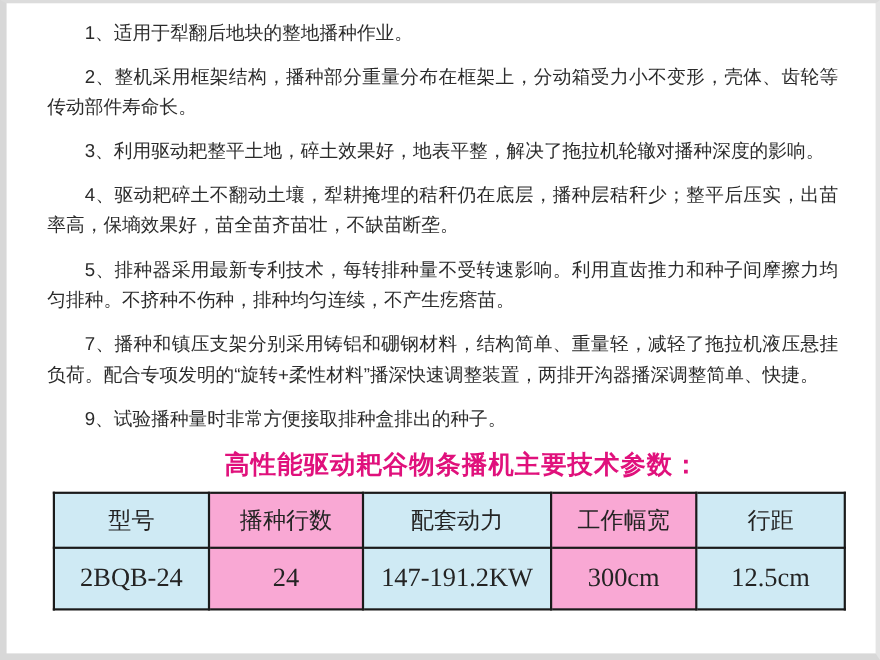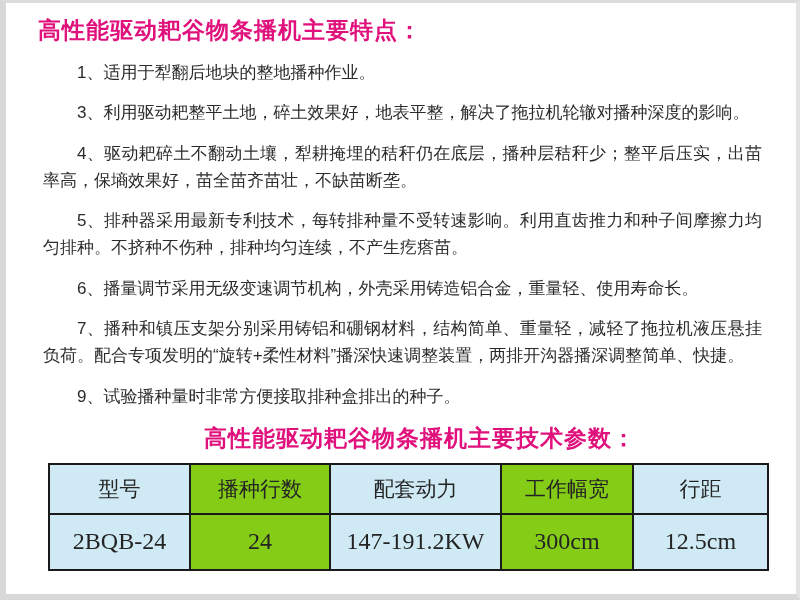--- a/index.html
+++ b/index.html
@@ -51,40 +51,39 @@
     margin-left: 42px;
     width: 719px;
     font-family: "Liberation Serif", "DejaVu Serif", serif;
   }
   table.specs th, table.specs td {
     border: 2px solid var(--table-border-color, #1a1a1a);
     text-align: center;
     vertical-align: middle;
     font-weight: normal;
     color: #242424;
-    background: #84cc16;
+    background: #f9a8d4;
     padding: 0;
   }
   table.specs th { height: 48px; font-size: 21px; }
   table.specs td { height: 54px; font-size: 24px; }
   table.specs .blue { background: var(--table-cell-blue, #cfeaf4); }
 </style>
 </head>
 <body>
 
 <div class="page">
 
-  <h1 class="doc-title">高性能驱动耙谷物条播机主要特点：</h1>
 
   <div class="features">
     <p>1、适用于犁翻后地块的整地播种作业。</p>
+    <p>2、整机采用框架结构，播种部分重量分布在框架上，分动箱受力小不变形，壳体、齿轮等传动部件寿命长。</p>
     <p>3、利用驱动耙整平土地，碎土效果好，地表平整，解决了拖拉机轮辙对播种深度的影响。</p>
     <p>4、驱动耙碎土不翻动土壤，犁耕掩埋的秸秆仍在底层，播种层秸秆少；整平后压实，出苗率高，保墒效果好，苗全苗齐苗壮，不缺苗断垄。</p>
     <p>5、排种器采用最新专利技术，每转排种量不受转速影响。利用直齿推力和种子间摩擦力均匀排种。不挤种不伤种，排种均匀连续，不产生疙瘩苗。</p>
-    <p>6、播量调节采用无级变速调节机构，外壳采用铸造铝合金，重量轻、使用寿命长。</p>
     <p>7、播种和镇压支架分别采用铸铝和硼钢材料，结构简单、重量轻，减轻了拖拉机液压悬挂负荷。配合专项发明的“旋转+柔性材料”播深快速调整装置，两排开沟器播深调整简单、快捷。</p>
     <p>9、试验播种量时非常方便接取排种盒排出的种子。</p>
   </div>
 
   <h2 class="doc-title second">高性能驱动耙谷物条播机主要技术参数：</h2>
 
   <table class="specs">
     <colgroup>
       <col style="width:141px">
       <col style="width:140px">

